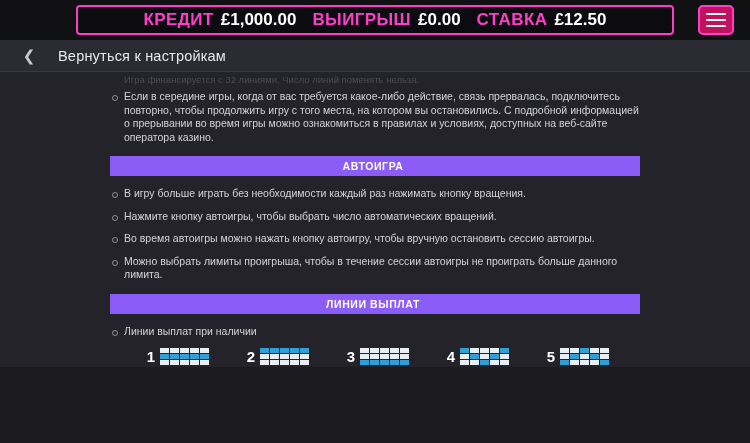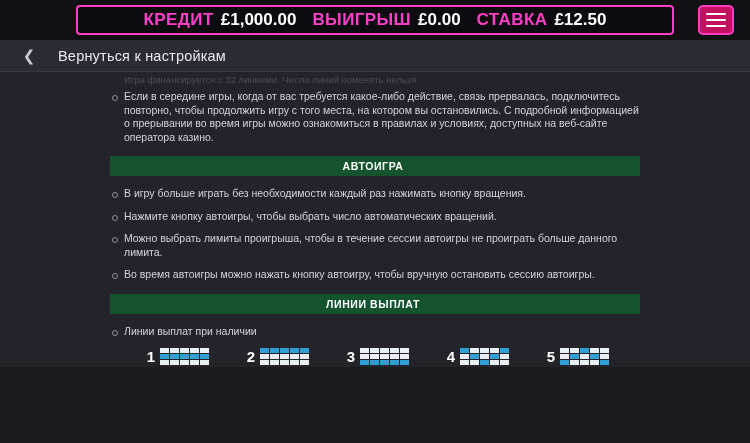--- a/index.html
+++ b/index.html
@@ -145,21 +145,21 @@
     position: absolute;
     left: 2px; top: 5px;
     width: 4px; height: 4px;
     border: 1px solid #8f8f9c;
     border-radius: 50%;
   }
 
   .section-head {
     width: 530px;
     margin: 12px auto 11px auto;
-    background: #14532d;
+    background: #8b5cf6;
     color: #ffffff;
     text-align: center;
     font-size: 10.5px;
     font-weight: bold;
     letter-spacing: 0.6px;
     padding: 4px 4px 4px 0;
   }
 
   
   .paylines {
@@ -238,22 +238,22 @@
         <ul class="bullets">
           <li>Если в середине игры, когда от вас требуется какое-либо действие, связь прервалась, подключитесь повторно, чтобы продолжить игру с того места, на котором вы остановились. С подробной информацией о прерывании во время игры можно ознакомиться в правилах и условиях, доступных на веб-сайте оператора казино.</li>
         </ul>
       </div>
 
       <div class="section-head">АВТОИГРА</div>
       <div class="colbox">
         <ul class="bullets">
           <li>В игру больше играть без необходимости каждый раз нажимать кнопку вращения.</li>
           <li>Нажмите кнопку автоигры, чтобы выбрать число автоматических вращений.</li>
+          <li>Во время автоигры можно нажать кнопку автоигру, чтобы вручную остановить сессию автоигры.</li>
           <li>Можно выбрать лимиты проигрыша, чтобы в течение сессии автоигры не проиграть больше данного лимита.</li>
-          <li>Во время автоигры можно нажать кнопку автоигру, чтобы вручную остановить сессию автоигры.</li>
         </ul>
       </div>
 
       <div class="section-head">ЛИНИИ ВЫПЛАТ</div>
       <div class="colbox">
         <ul class="bullets">
           <li>Линии выплат при наличии</li>
         </ul>
       </div>
 

